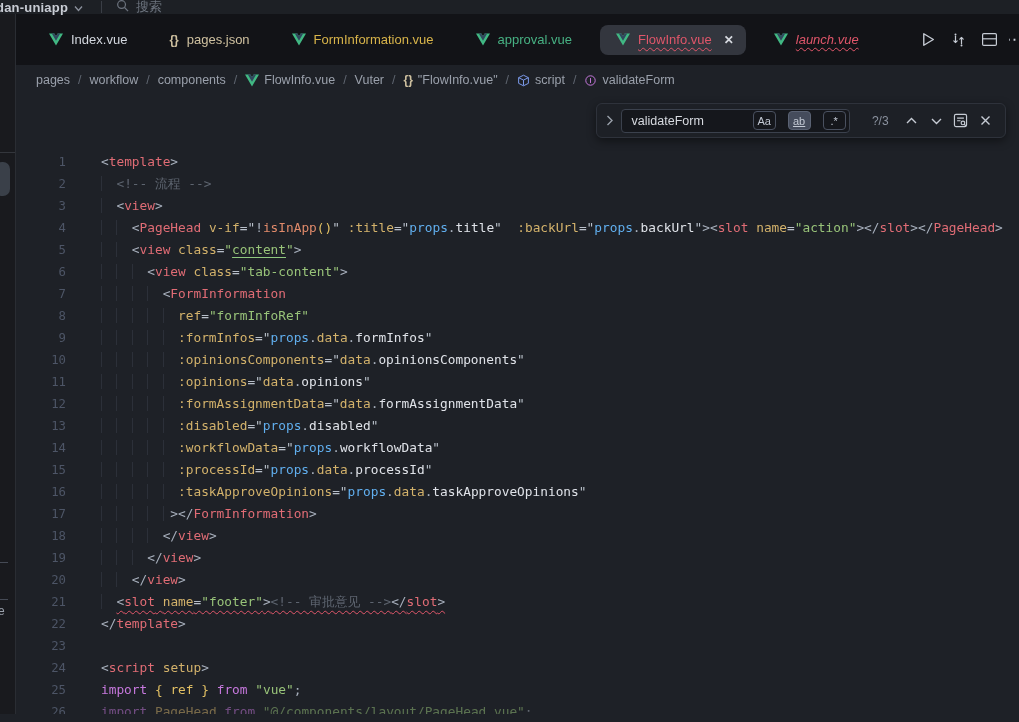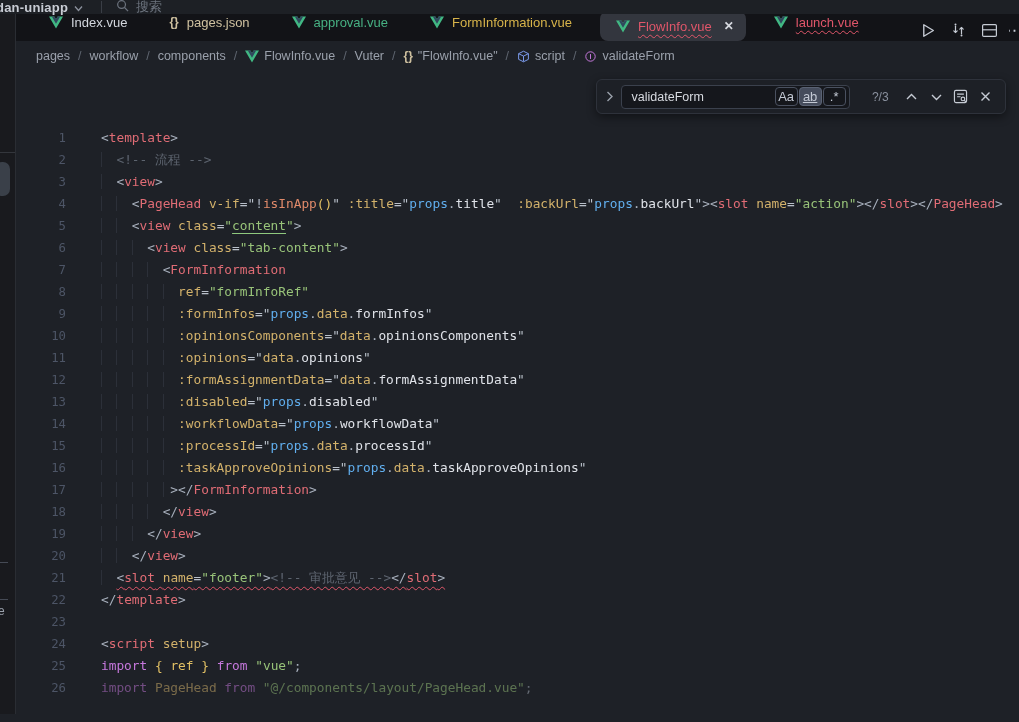--- a/index.html
+++ b/index.html
@@ -16,21 +16,21 @@
   .main { display:flex; height:700px; }
   .sliver { width:16px; background:#191a1e; border-right:1px solid #2a2d33; position:relative; flex:none; }
   .sliver .hline { position:absolute; top:138px; left:0; width:100%; height:1px; background:#33363c; }
   .sliver .handle { position:absolute; top:148px; left:-5px; width:15px; height:34px; border-radius:7px; background:#3a4049; }
   .sliver .dash { position:absolute; left:0; width:8px; height:1px; background:#454a55; }
   .sliver .cuttext { position:absolute; left:-2px; color:#9aa0ab; font-size:12px; }
 
   .editor-col { flex:1; display:flex; flex-direction:column; min-width:0; }
 
   
-  .tabstrip { height:27px; background:#121317; display:flex; align-items:flex-end; padding-left:12px; flex:none; }
+  .tabstrip { height:51px; background:#121317; display:flex; align-items:center; padding-left:12px; flex:none; }
   .tab { display:flex; align-items:center; gap:8px; padding:0 21px; height:38px; font-size:13px; cursor:pointer; flex:none; }
   .tab.active { background:#33363e; border-radius:8px; height:30px; padding:0 12px 0 16px; margin:0 7px; }
   .tab .err-squig { text-decoration:underline; text-decoration-style:wavy; text-decoration-thickness:1px; text-underline-offset:3px; }
   .tab .close { color:#d7dae0; font-size:12px; font-weight:bold; margin-left:4px; }
   .tabstrip-actions { margin-left:auto; display:flex; align-items:center; gap:9px; flex:none; }
   .ts-btn { display:flex; align-items:center; justify-content:center; width:22px; height:22px; cursor:pointer; }
   .ts-more { color:#c6cbd4; font-size:17px; letter-spacing:1px; width:12px; overflow:hidden; margin-right:-2px; }
 
   
   .breadcrumbs { height:30px; display:flex; align-items:center; padding-left:20px; font-size:12.5px; color:#9aa0ab; background:#1e2127; flex:none; }
@@ -38,21 +38,21 @@
   .bc-sep { color:#5f6670; margin:0 8px; }
 
   
   .editor { position:relative; flex:1; background:#1e2127; overflow:hidden; }
 
   
   .findwidget { position:absolute; top:8px; right:13px; width:410px; height:35px; background:#1d2026; border:1px solid #2e323b; border-radius:6px; box-shadow:0 3px 10px rgba(0,0,0,.45); display:flex; align-items:center; padding:0 10px 0 4px; z-index:5; }
   .fw-chevron { width:18px; display:flex; justify-content:center; cursor:pointer; }
   .fw-input { width:234px; height:24px; background:#15171c; border:1px solid #3b414d; border-radius:4px; display:flex; align-items:center; padding:0 3px 0 10px; margin-left:2px; }
   .fw-query { flex:1; color:#d7dae0; font-size:12.5px; }
-  .fw-toggle { width:23px; height:19px; border:1px solid #4a5160; border-radius:4px; color:#c3c9d4; font-size:13px; display:flex; align-items:center; justify-content:center; margin-left:1px; cursor:pointer; background:transparent; }
+  .fw-toggle { width:23px; height:19px; border:1px solid #4a5160; border-radius:4px; color:#c3c9d4; font-size:11px; display:flex; align-items:center; justify-content:center; margin-left:12px; cursor:pointer; background:transparent; }
   .fw-toggle.active { background:#454c5c; border-color:#5a6273; }
   .fw-toggle.word u { text-decoration:underline; }
   .fw-count { color:#8a919e; font-size:12px; margin-left:14px; width:34px; text-align:center; }
   .fw-btn { display:flex; align-items:center; justify-content:center; width:20px; height:20px; margin-left:5px; cursor:pointer; }
 
   
   .code { position:absolute; inset:0; padding-top:56px; font-family:"DejaVu Sans Mono", monospace; font-size:12.8px; line-height:22px; }
   .line { display:flex; height:22px; white-space:pre; }
   .ln { width:50px; flex:none; text-align:right; color:#4d5566; font-size:12.3px; user-select:none; }
   .lc { white-space:pre; margin-left:35px; }
@@ -120,49 +120,49 @@
           </span>
           <span style="color: rgb(207, 193, 160);">pages.json</span>
         </div>
         <div class="tab">
           <span style="display: flex;">
             <svg width="14" height="13" viewBox="0 0 24 21">
               <path fill="#41b883" d="M14.9 0 12 5 9.1 0H0l12 20.8L24 0z"></path>
               <path fill="#31475e" d="M14.9 0 12 5 9.1 0H4.8L12 12.5 19.2 0z"></path>
             </svg>
           </span>
+          <span style="color: rgb(216, 180, 74);">FormInformation.vue</span>
+        </div>
+        <div class="tab">
+          <span style="display: flex;">
+            <svg width="14" height="13" viewBox="0 0 24 21">
+              <path fill="#41b883" d="M14.9 0 12 5 9.1 0H0l12 20.8L24 0z"></path>
+              <path fill="#31475e" d="M14.9 0 12 5 9.1 0H4.8L12 12.5 19.2 0z"></path>
+            </svg>
+          </span>
           <span style="color: rgb(71, 177, 131);">approval.vue</span>
-        </div>
-        <div class="tab">
-          <span style="display: flex;">
-            <svg width="14" height="13" viewBox="0 0 24 21">
-              <path fill="#41b883" d="M14.9 0 12 5 9.1 0H0l12 20.8L24 0z"></path>
-              <path fill="#31475e" d="M14.9 0 12 5 9.1 0H4.8L12 12.5 19.2 0z"></path>
-            </svg>
-          </span>
-          <span style="color: rgb(216, 180, 74);">FormInformation.vue</span>
         </div>
         <div class="tab active">
           <span style="display: flex;">
             <svg width="14" height="13" viewBox="0 0 24 21">
               <path fill="#41b883" d="M14.9 0 12 5 9.1 0H0l12 20.8L24 0z"></path>
               <path fill="#31475e" d="M14.9 0 12 5 9.1 0H4.8L12 12.5 19.2 0z"></path>
             </svg>
           </span>
           <span class="err-squig" style="color: rgb(224, 86, 106); text-decoration-color: rgb(224, 86, 106);">FlowInfo.vue</span>
           <span class="close">✕</span>
         </div>
         <div class="tab">
           <span style="display: flex;">
             <svg width="14" height="13" viewBox="0 0 24 21">
               <path fill="#41b883" d="M14.9 0 12 5 9.1 0H0l12 20.8L24 0z"></path>
               <path fill="#31475e" d="M14.9 0 12 5 9.1 0H4.8L12 12.5 19.2 0z"></path>
             </svg>
           </span>
-          <span class="err-squig" style="color: rgb(224, 86, 106); text-decoration-color: rgb(224, 86, 106);">launch.vue</span>
+          <span class="err-squig" style="color: rgb(224, 86, 106); text-decoration-color: rgb(224, 86, 106); font-style: italic;">launch.vue</span>
         </div>
         <div class="tabstrip-actions" id="ts-actions">
           <span class="ts-btn">
             <svg width="17" height="17" viewBox="0 0 16 16">
               <path d="M4.5 2.6v10.8L13.5 8z" fill="none" stroke="#c6cbd4" stroke-width="1.3" stroke-linejoin="round"></path>
             </svg>
           </span>
           <span class="ts-btn">
             <svg width="17" height="16" viewBox="0 0 16 16" fill="none" stroke="#c6cbd4" stroke-width="1.2" stroke-linecap="round">
               <path d="M5 4.2v6.3"></path>

